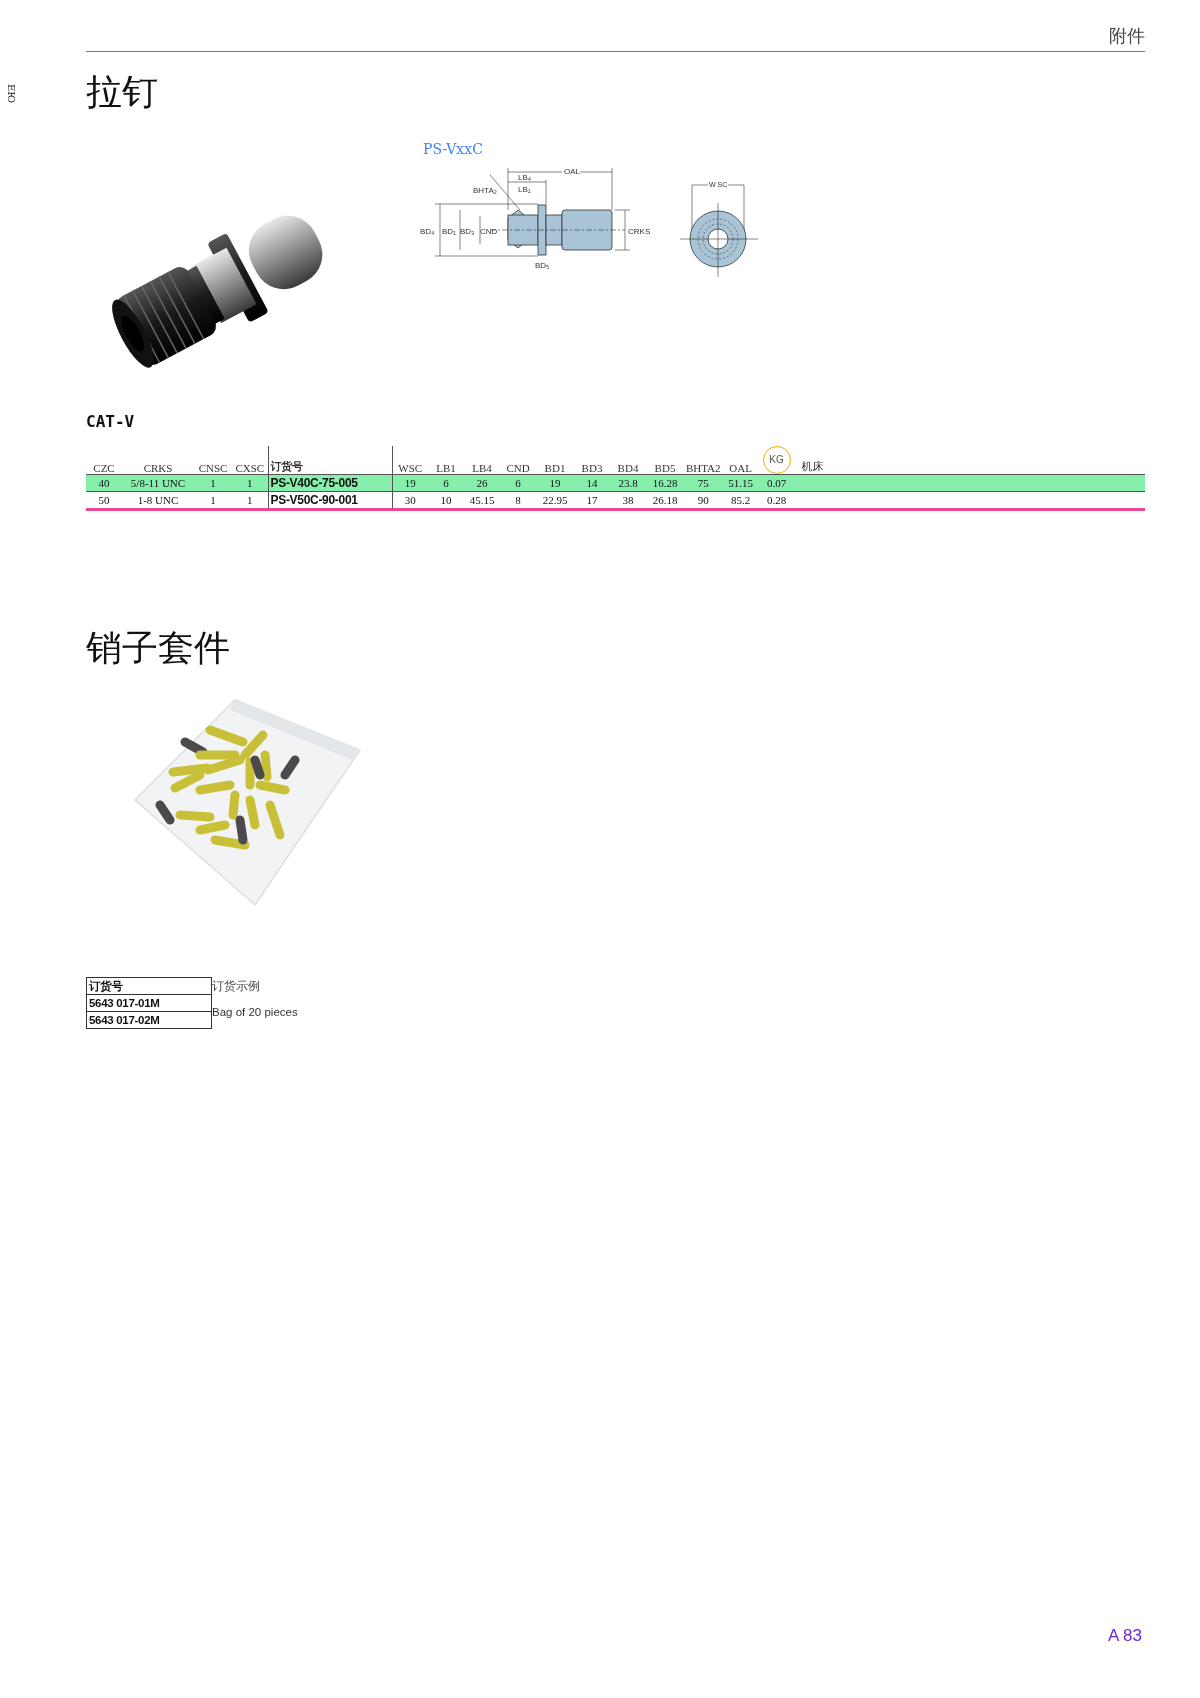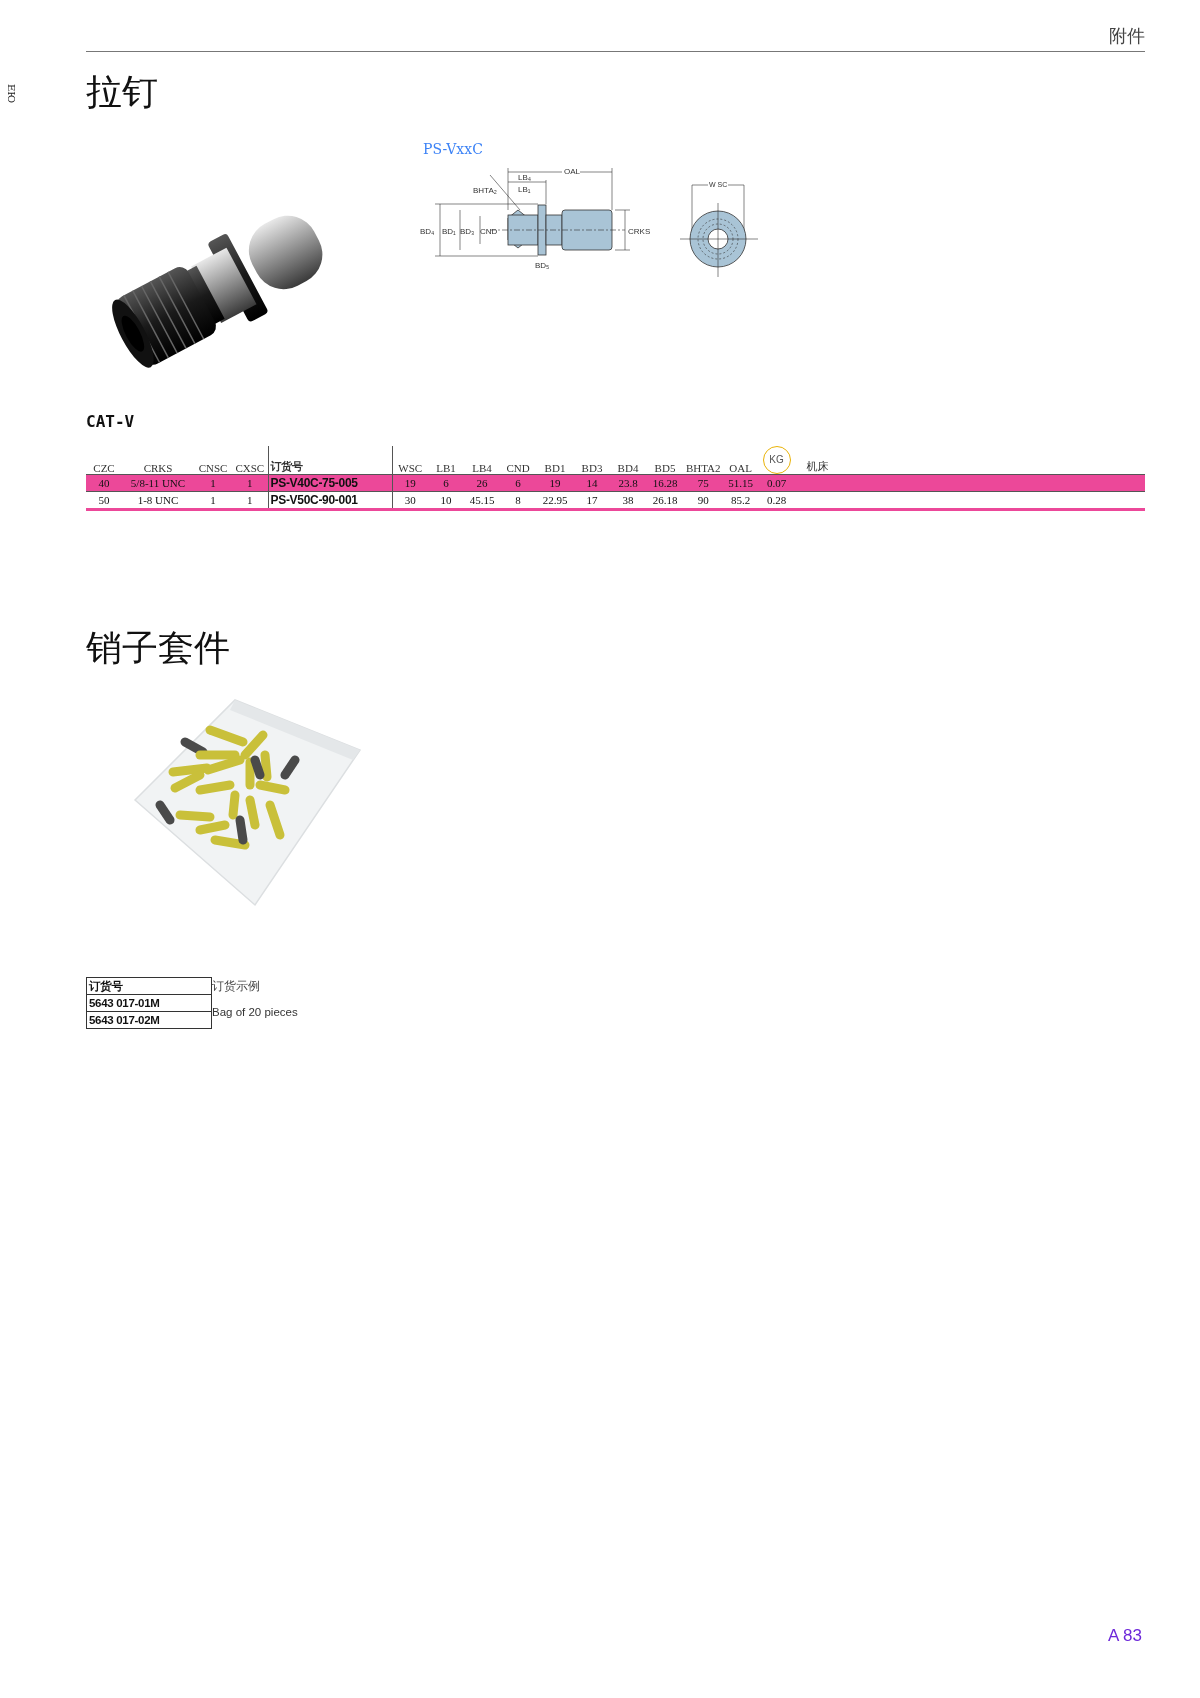--- a/index.html
+++ b/index.html
@@ -8,21 +8,21 @@
   .hdr-line{left:86px;top:51px;width:1059px;height:1px;background:#777;}
   .hdr-title{right:55px;top:24px;font-size:18px;color:#444;font-family:"DejaVu Sans",sans-serif;}
   .side-mark{left:2px;top:88px;font-size:10px;transform:rotate(90deg);color:#222;}
   .h1{font-size:36px;font-family:"DejaVu Sans",sans-serif;font-weight:normal;color:#111;}
   .diag-label{left:423px;top:141px;font-size:14px;color:#3b82f6;}
   .cat{left:86px;top:412px;font-size:16px;font-weight:bold;font-family:"DejaVu Sans Mono",monospace;}
   table.spec{position:absolute;left:86px;top:446px;width:1059px;border-collapse:collapse;font-family:"Liberation Serif",serif;font-size:11px;}
   table.spec td{padding:0 2px;text-align:center;white-space:nowrap;}
   table.spec tr.top td{border-top:1px solid #666;height:95px;vertical-align:top;}
   table.spec tr.head td{height:14px;vertical-align:bottom;color:#333;font-size:11px;}
-  table.spec tr.r1 td{background:#ec4899;border-top:1px solid #555;border-bottom:1px solid #555;height:16px;}
+  table.spec tr.r1 td{background:#86efac;border-top:1px solid #555;border-bottom:1px solid #555;height:16px;}
   table.spec tr.r2 td{height:16px;border-bottom:3px solid #ec4899;}
   .vl{border-left:1px solid #555;}
   .ord{text-align:left!important;font-family:"Liberation Sans",sans-serif;font-weight:bold;font-size:12px;letter-spacing:-0.3px;}
   .dim-hdr{text-align:left!important;font-size:12px;color:#333;padding-top:2px!important;}
   .kg{display:inline-block;width:26px;height:26px;border:1px solid #eab308;border-radius:50%;font-family:"Liberation Sans",sans-serif;font-size:10px;line-height:26px;color:#555;}
   .small-tbl{position:absolute;left:86px;top:977px;border-collapse:collapse;font-family:"Liberation Sans",sans-serif;}
   .small-tbl td{border:1px solid #333;width:120px;height:16px;font-size:11.5px;font-weight:bold;padding:0 2px;letter-spacing:-0.3px;}
   .ex-title{left:212px;top:978px;font-size:12px;color:#444;}
   .ex-body{left:212px;top:1006px;font-size:11.5px;color:#333;font-family:Liberation Sans, sans-serif;}
   .page-no{right:58px;top:1626px;font-size:17px;font-family:"Liberation Sans",sans-serif;color:#6d28d9;}
@@ -156,21 +156,21 @@
     <td>LB1</td>
     <td>LB4</td>
     <td>CND</td>
     <td>BD1</td>
     <td>BD3</td>
     <td>BD4</td>
     <td>BD5</td>
     <td>BHTA2</td>
     <td>OAL</td>
     <td><span class="kg">KG</span></td>
-    <td style="text-align:right">机床</td>
+    <td style="text-align:center">机床</td>
     <td></td>
   </tr>
   <tr class="r1">
     <td>40</td>
     <td>5/8-11 UNC</td>
     <td>1</td>
     <td>1</td>
     <td class="vl ord">PS-V40C-75-005</td>
     <td class="vl">19</td>
     <td>6</td>

